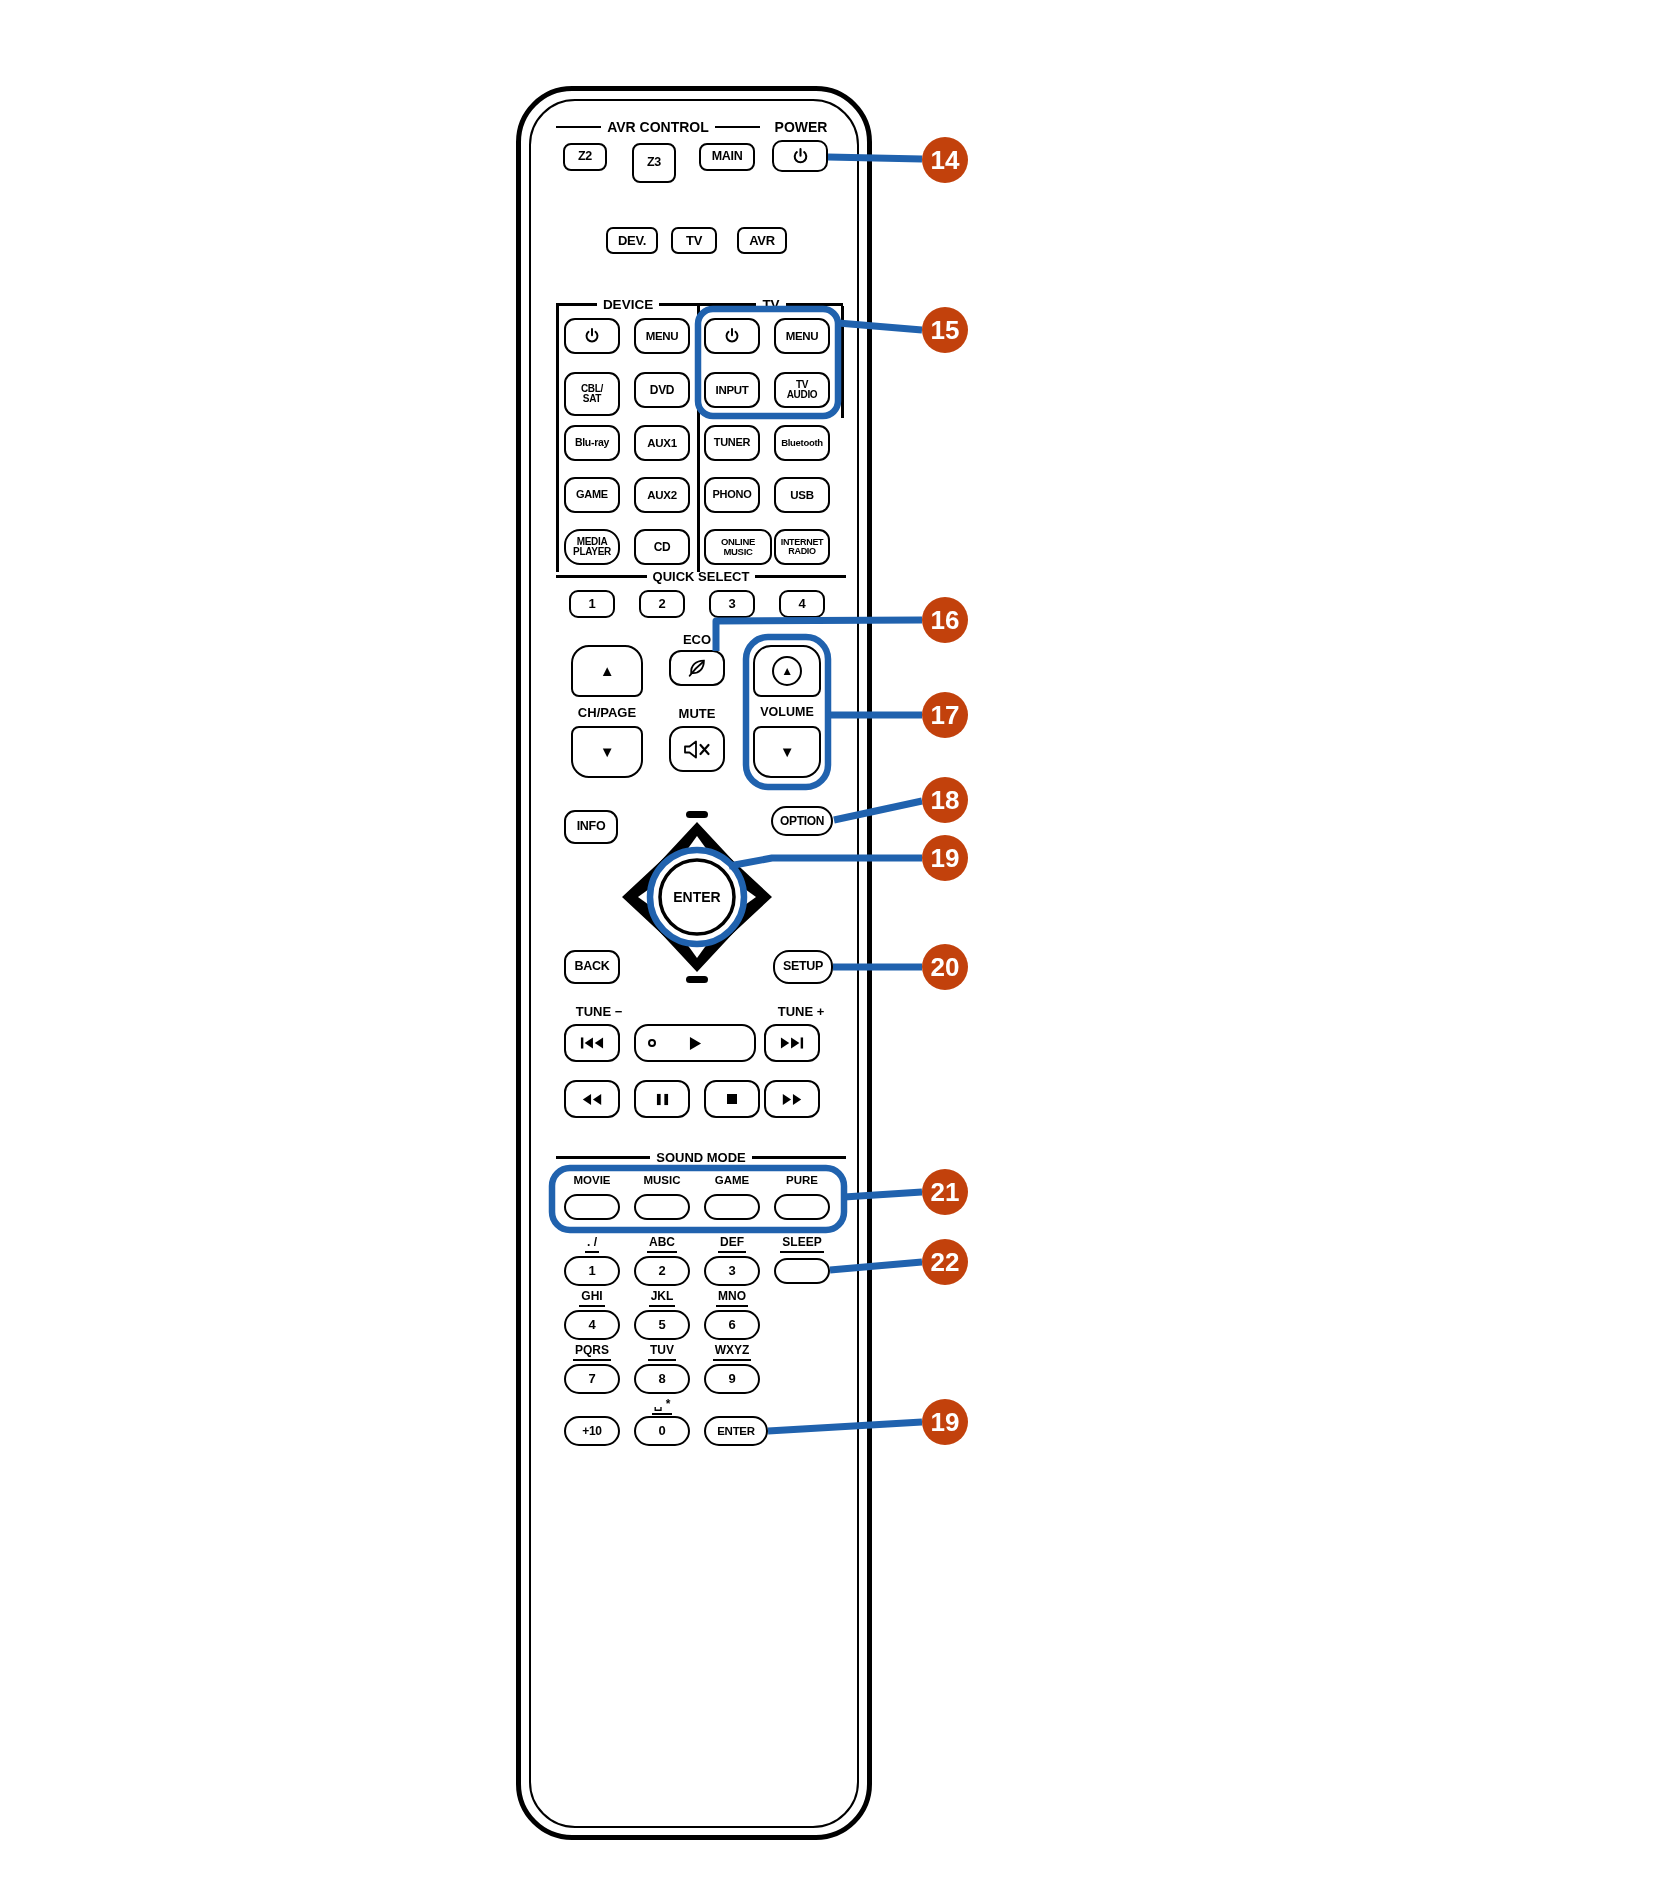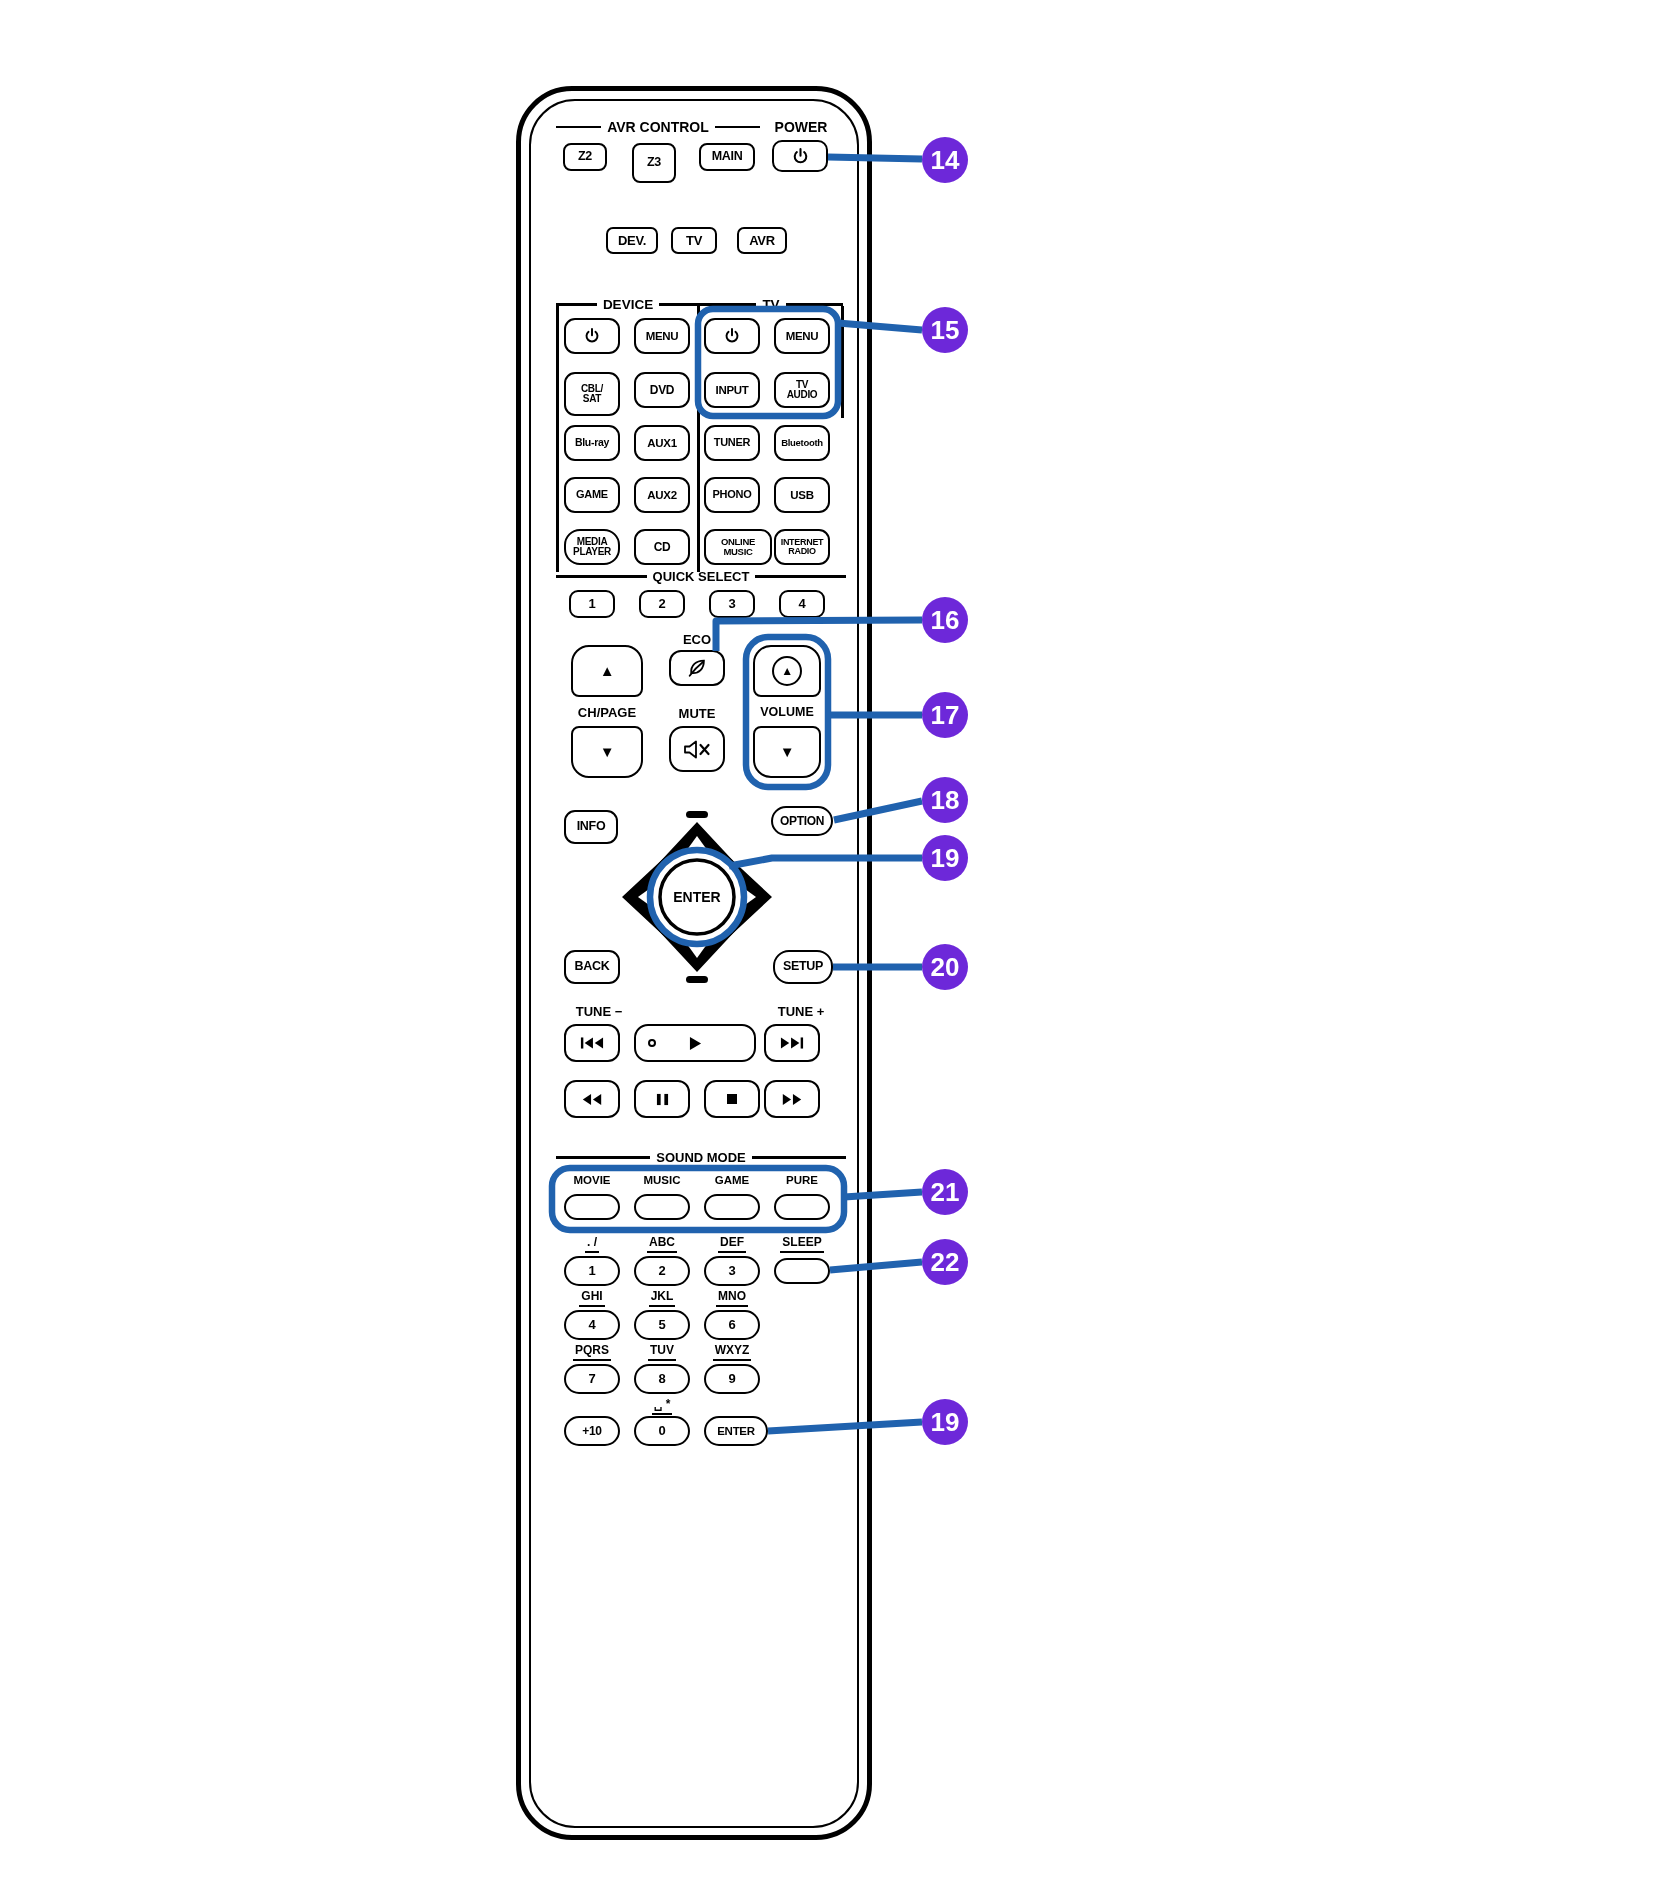--- a/index.html
+++ b/index.html
@@ -21,21 +21,21 @@
   .sec-label .dash { flex: 1; height: 2.5px; background: #000; }
   .sec-label .txt { white-space: nowrap; }
 
   .lbl { position: absolute; font-weight: bold; text-align: center; z-index: 2; }
   .vline { position: absolute; width: 2.5px; background: #000; z-index: 1; }
 
   .klabel { position: absolute; display: flex; justify-content: center; font-weight: bold;
             font-size: 12px; z-index: 2; }
   .klabel span { border-bottom: 2px solid #000; padding: 0 2px 1px; line-height: 1.15; }
 
-  .callout { position: absolute; width: 46px; height: 46px; border-radius: 50%; background: #6d28d9;
+  .callout { position: absolute; width: 46px; height: 46px; border-radius: 50%; background: #c2410c;
              color: #fff; display: flex; align-items: center; justify-content: center;
              font-weight: bold; font-size: 26px; z-index: 6; }
 
   .overlay { position: absolute; left: 0; top: 0; z-index: 5; pointer-events: none; }
   .c-line { fill: none; stroke: var(--accent, #2062ae); stroke-width: 7; stroke-linejoin: round; }
   .c-box  { fill: none; stroke: var(--accent, #2062ae); stroke-width: 6.5; }
 
   .volup { width: 30px; height: 30px; border: 2.5px solid #000; border-radius: 50%;
            display: flex; align-items: center; justify-content: center; font-size: 12px; }
   .tri { font-size: 15px; }

